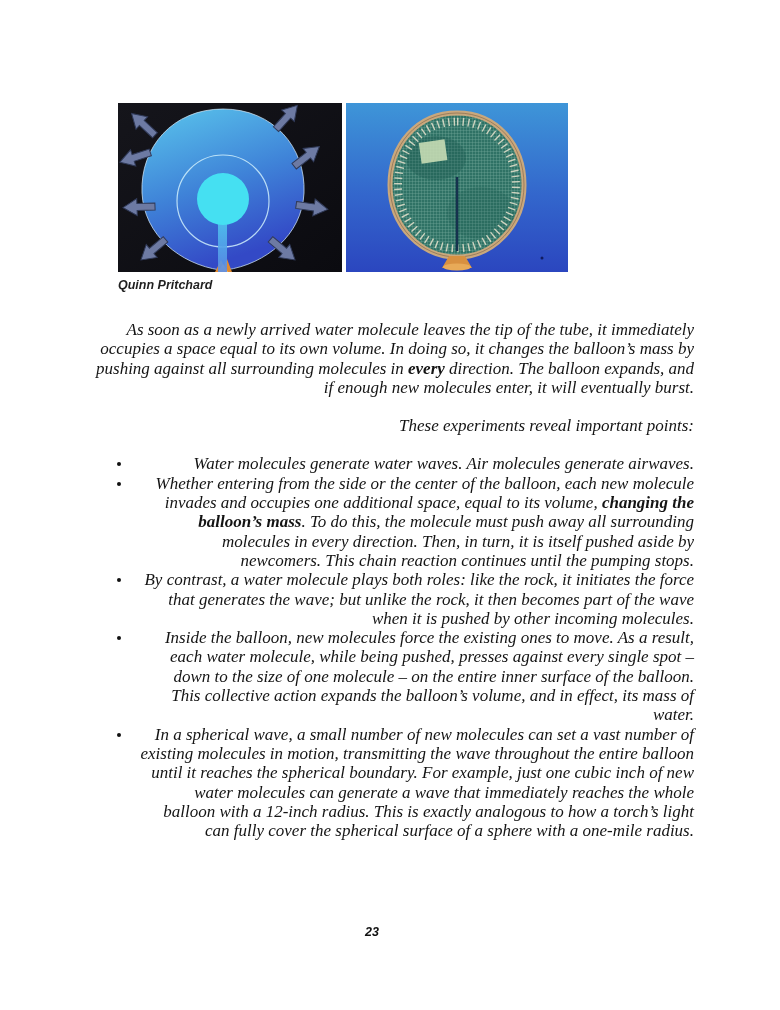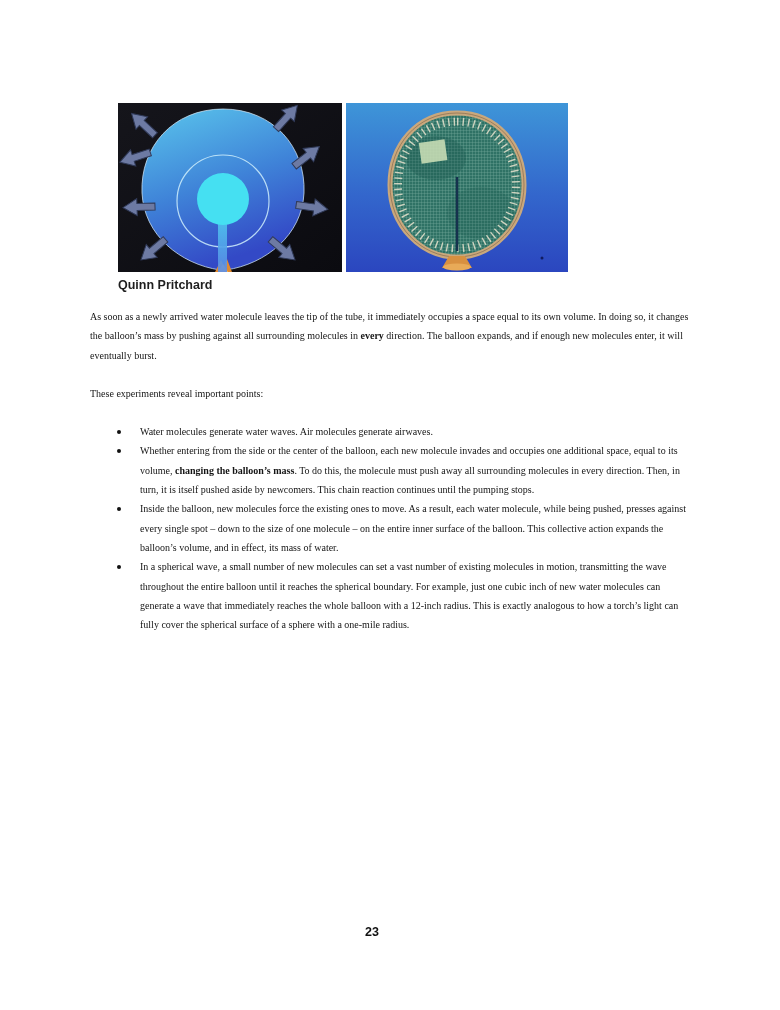--- a/index.html
+++ b/index.html
@@ -4,20 +4,21 @@
 <style>
   html, body { margin: 0; padding: 0; background: #ffffff; }
   .page {
     position: relative;
     width: 708px;
     height: 1010px;
     background: #ffffff;
     overflow: hidden;
     font-family: "Liberation Serif", serif;
     color: #141414;
+    font-style: italic;
   }
   .figure-row {
     position: absolute;
     left: 118px;
     top: 103px;
     display: flex;
     gap: 4px;
   }
   .fig { width: 224px; height: 169px; overflow: hidden; }
   .fig svg { display: block; width: 100%; height: 100%; }
@@ -26,25 +27,25 @@
     left: 118px;
     top: 278px;
     font-family: "Liberation Sans", sans-serif;
     font-weight: bold;
     font-size: 12.5px;
     color: #1f1f1f;
   }
   .body-text {
     position: absolute;
     left: 90px;
-    top: 307px;
+    top: 320px;
     width: 604px;
-    font-size: 10px;
+    font-size: 17px;
     line-height: 19.3px;
-    text-align: left;
+    text-align: right;
   }
   .body-text p { margin: 0 0 19px 0; }
   .body-text b { font-weight: bold; }
   ul.points {
     margin: 19px 0 14px 0;
     padding: 0 0 0 50px;
     list-style: none;
   }
   ul.points li { position: relative; margin: 0; }
   ul.points li::before {
@@ -144,20 +145,21 @@
   </div>
 
   <div class="caption">Quinn Pritchard</div>
 
   <div class="body-text">
     <p><span>As soon as a newly arrived water molecule leaves the tip of the tube, it immediately occupies a space equal to its own volume. In doing so, it changes the balloon’s mass by pushing against all surrounding molecules in </span><b>every</b><span> direction. The balloon expands, and if enough new molecules enter, it will eventually burst.</span></p>
     <p style="margin-bottom:12px"><span>These experiments reveal important points:</span></p>
     <ul class="points">
       <li><span>Water molecules generate water waves. Air molecules generate airwaves.</span></li>
       <li><span>Whether entering from the side or the center of the balloon, each new molecule invades and occupies one additional space, equal to its volume, </span><b>changing the balloon’s mass</b><span>. To do this, the molecule must push away all surrounding molecules in every direction. Then, in turn, it is itself pushed aside by newcomers. This chain reaction continues until the pumping stops.</span></li>
+      <li><span>By contrast, a water molecule plays both roles: like the rock, it initiates the force that generates the wave; but unlike the rock, it then becomes part of the wave when it is pushed by other incoming molecules.</span></li>
       <li><span>Inside the balloon, new molecules force the existing ones to move. As a result, each water molecule, while being pushed, presses against every single spot – down to the size of one molecule – on the entire inner surface of the balloon. This collective action expands the balloon’s volume, and in effect, its mass of water.</span></li>
       <li><span>In a spherical wave, a small number of new molecules can set a vast number of existing molecules in motion, transmitting the wave throughout the entire balloon until it reaches the spherical boundary. For example, just one cubic inch of new water molecules can generate a wave that immediately reaches the whole balloon with a 12-inch radius. This is exactly analogous to how a torch’s light can fully cover the spherical surface of a sphere with a one-mile radius.</span></li>
     </ul>
   </div>
 
   <div class="page-number">23</div>
 
 </div>
 
 </body></html>

